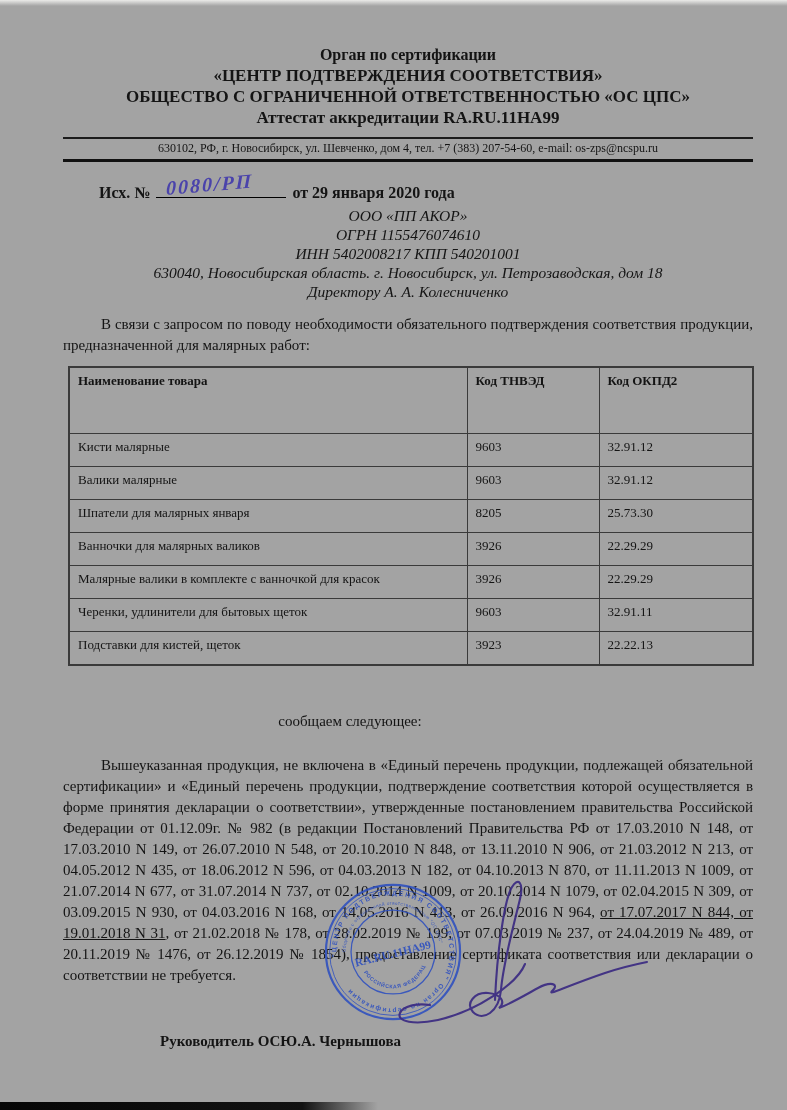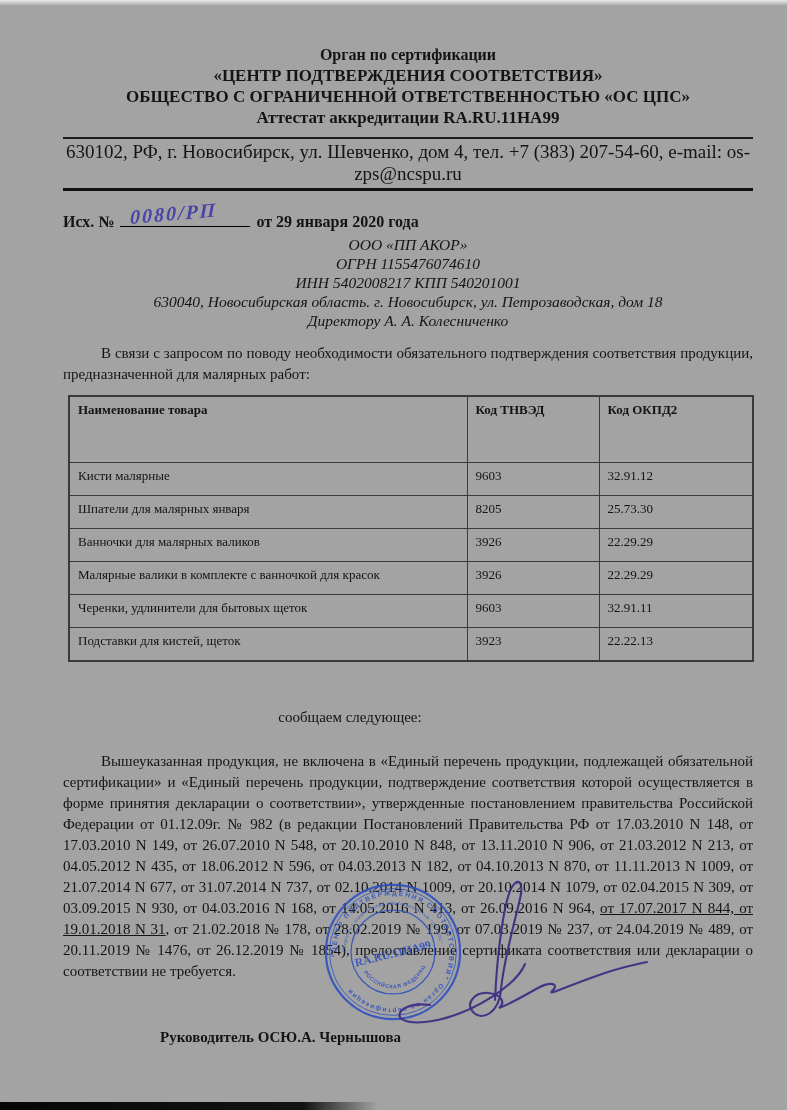--- a/index.html
+++ b/index.html
@@ -15,24 +15,24 @@
   .content{position:absolute;left:63px;top:44px;width:690px;}
   .org-header{text-align:center;font-weight:bold;line-height:21px;}
   .org-header .l1{font-size:16px;}
   .org-header .l2,.org-header .l3{font-size:17px;}
   .org-header .l4{font-size:17px;}
   .address-bar{
     margin-top:9px;
     border-top:2px solid #1c1c1c;
     border-bottom:3px solid #111;
     text-align:center;
-    font-size:19px;
+    font-size:12px;
     padding:2px 0 3px 0;
   }
-  .ref-row{margin-top:17px;font-size:16px;font-weight:bold;white-space:nowrap;}
+  .ref-row{margin-top:17px;font-size:16px;font-weight:bold;white-space:nowrap;margin-left:36px;}
   .ref-underline{
     display:inline-block;width:130px;margin:0 6px;
     border-bottom:1.6px solid #000;
     position:relative;height:18px;vertical-align:baseline;
   }
   .handwritten{
     position:absolute;left:10px;bottom:-3px;
     font-weight:600;font-style:italic;
     font-size:20px;letter-spacing:2px;
     color:#4a43ab;
@@ -110,20 +110,25 @@
           <col style="width:154px">
         </colgroup>
       <tbody>
           <tr>
         <th>Наименование товара</th>
         <th>Код ТНВЭД</th>
         <th>Код ОКПД2</th>
       </tr>
       <tr>
         <td>Кисти малярные</td>
+        <td>9603</td>
+        <td>32.91.12</td>
+      </tr>
+      <tr>
+        <td>Валики малярные</td>
         <td>9603</td>
         <td>32.91.12</td>
       </tr>
       <tr>
         <td>Шпатели для малярных января</td>
         <td>8205</td>
         <td>25.73.30</td>
       </tr>
       <tr>
         <td>Ванночки для малярных валиков</td>

